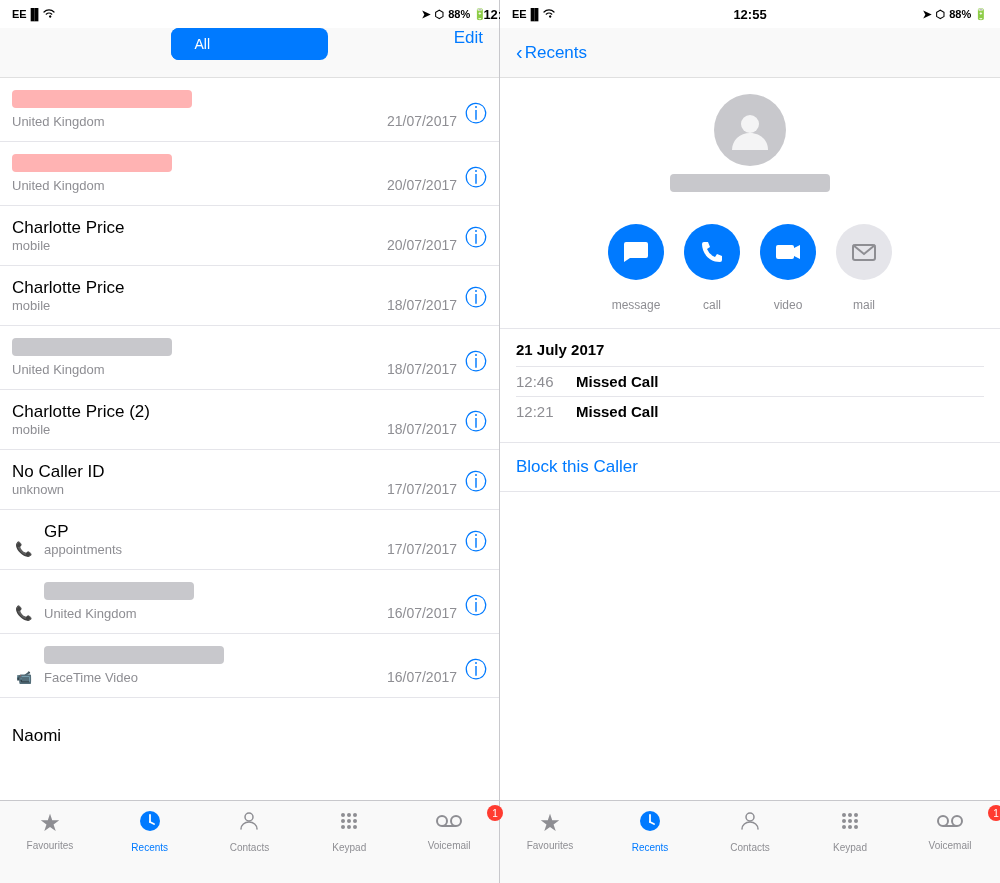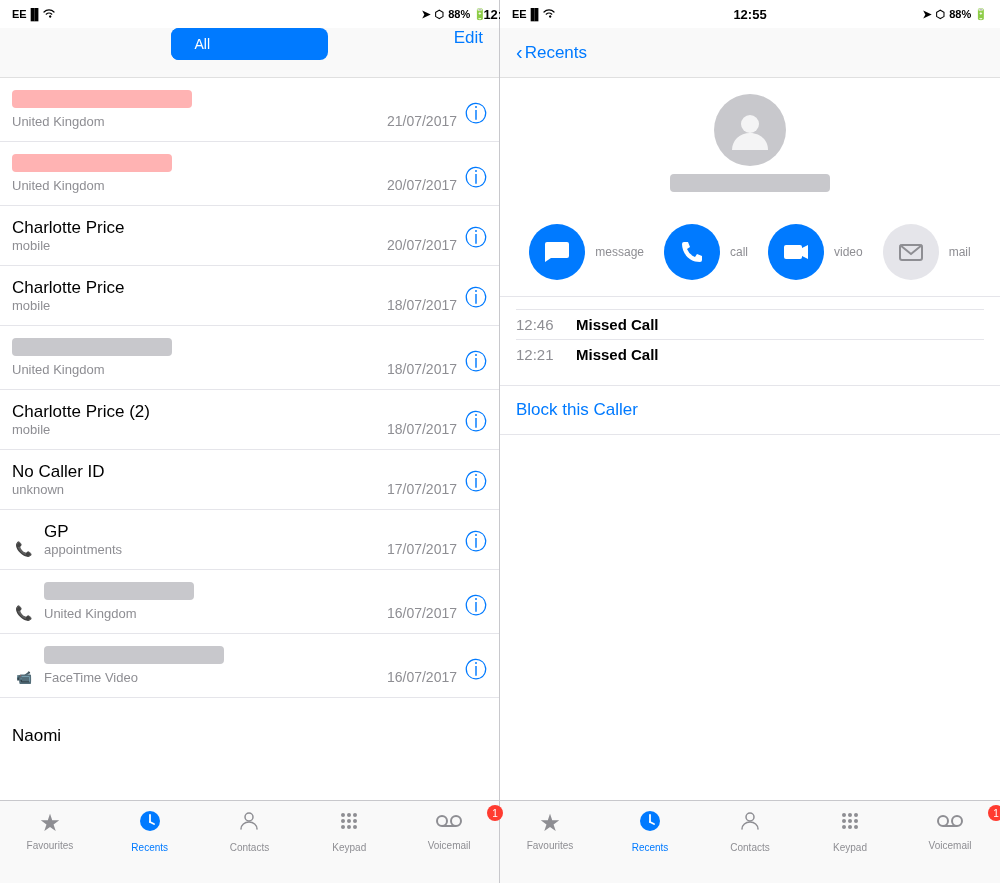--- a/index.html
+++ b/index.html
@@ -266,22 +266,23 @@
     .action-buttons {
       display: flex;
       justify-content: center;
       gap: 20px;
       padding: 16px 20px;
       background: #fff;
       border-bottom: 1px solid #e5e5ea;
     }
     .action-btn {
       display: flex;
-      align-items: center;
-      gap: 10px;
+      flex-direction: column;
+      align-items: center;
+      gap: 18px;
     }
     .action-btn .icon-circle {
       width: 56px;
       height: 56px;
       border-radius: 50%;
       display: flex;
       align-items: center;
       justify-content: center;
       font-size: 26px;
     }
@@ -617,20 +618,21 @@
         <svg width="28" height="28" viewBox="0 0 28 28" fill="none" stroke="#8e8e93" stroke-width="2">
             <rect x="3" y="7" width="22" height="15" rx="2"></rect>
             <polyline points="3,7 14,16 25,7"></polyline>
           </svg>
       </div>
       <span class="btn-label">mail</span>
     </div>
   </div>
 
   <div class="call-history-section">
+    <div class="call-history-date">21 July 2017</div>
     <div class="call-history-item">
       <span class="ch-time">12:46</span>
       <span class="ch-status">Missed Call</span>
     </div>
     <div class="call-history-item">
       <span class="ch-time">12:21</span>
       <span class="ch-status">Missed Call</span>
     </div>
   </div>
 

